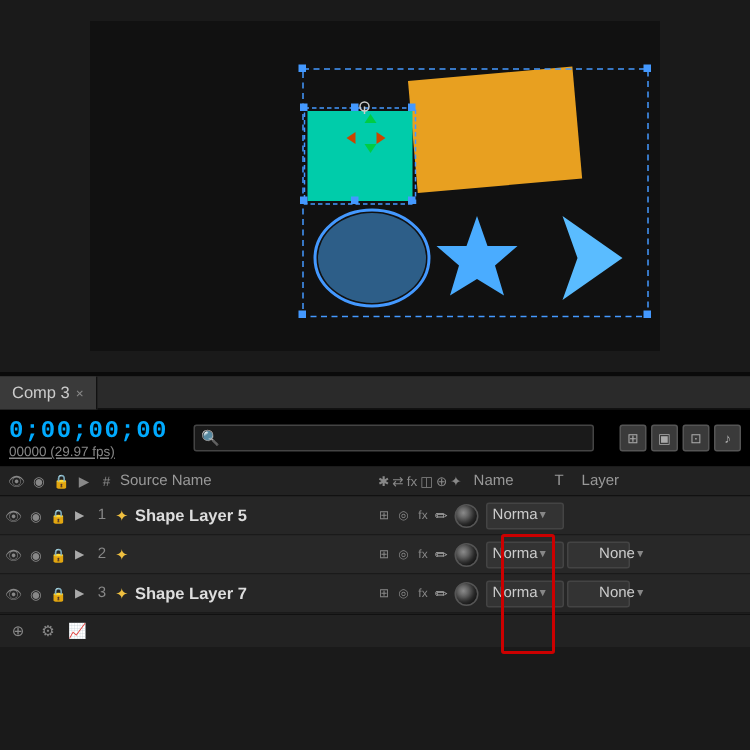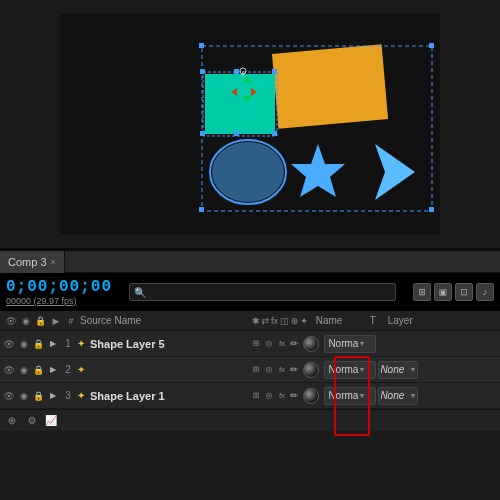--- a/index.html
+++ b/index.html
@@ -327,28 +327,27 @@
       color: #888;
       font-size: 7px;
     }
 
     .none-dropdown {
       display: flex;
       align-items: center;
       background: #333;
       border: 1px solid #444;
       border-radius: 2px;
-      padding: 1px 1px;
+      padding: 1px 20px;
       font-size: 10px;
       color: #ccc;
       height: 18px;
       width: 40px;
       justify-content: space-between;
       cursor: pointer;
-      font-style: italic;
     }
 
     
     .bottom-toolbar {
       display: flex;
       align-items: center;
       background: #222;
       height: 22px;
       padding: 0 4px;
       gap: 4px;
@@ -532,21 +531,21 @@
   </div>
 
   <div class="layer-row" style="position:relative;">
     <div class="layer-left">
       <div class="layer-eye tiny-icon">👁</div>
       <div class="layer-solo tiny-icon">◉</div>
       <div class="layer-lock tiny-icon">🔒</div>
       <div class="layer-expand">▶</div>
       <span class="layer-num">3</span>
       <span class="layer-star">✦</span>
-      <span class="layer-name">Shape Layer 1</span>
+      <span class="layer-name">Shape Layer 7</span>
     </div>
     <div class="layer-right">
       <div class="layer-tiny-icons">
         <span class="mini-icon">⊞</span>
         <span class="mini-icon">◎</span>
         <span class="mini-icon">fx</span>
       </div>
       <span class="pencil-icon">✏</span>
       <div class="sphere-container">
         <div class="sphere-icon"></div>

